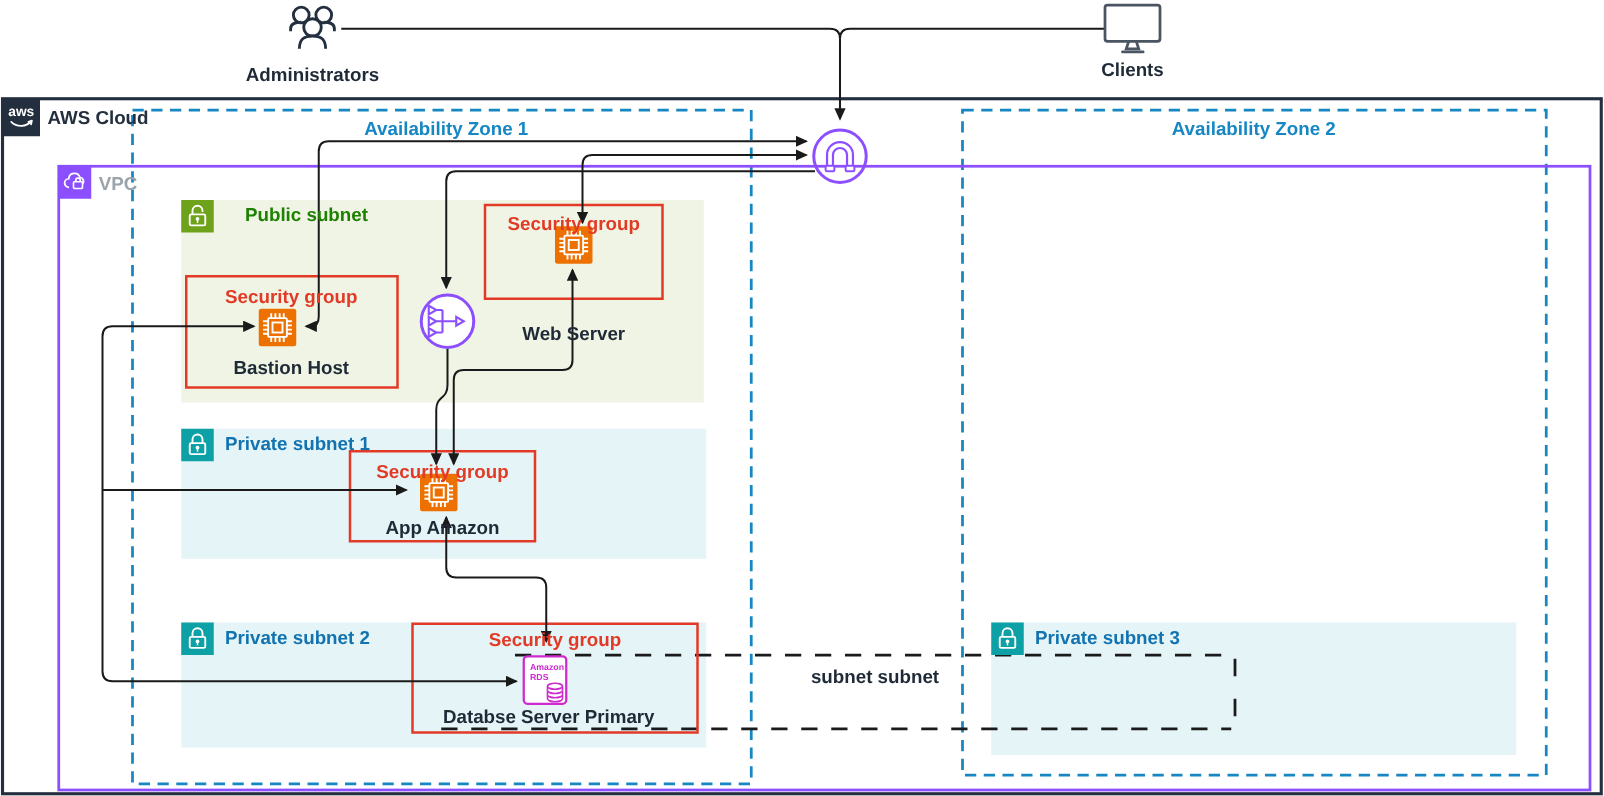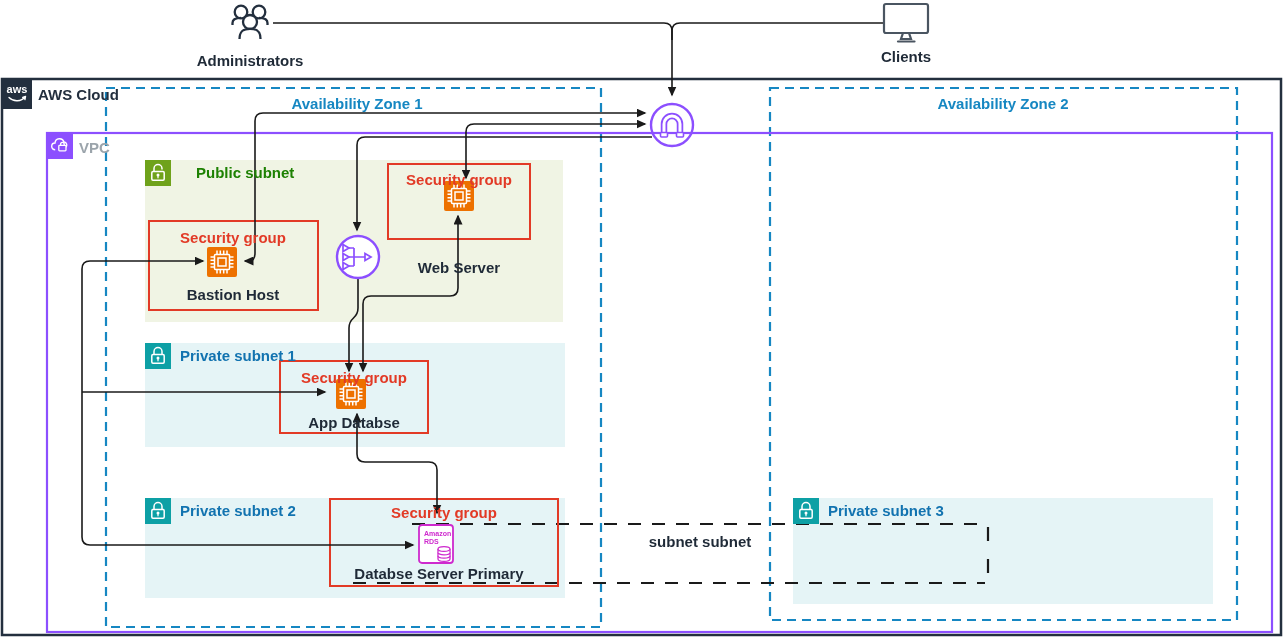--- a/index.html
+++ b/index.html
@@ -211,18 +211,18 @@
 <div class="lbl t-priv" style="left:180px;top:502px;">Private subnet 2</div>
 <div class="lbl t-priv" style="left:828px;top:502px;">Private subnet 3</div>
 
 <div class="lbl ctr t-sg" style="left:233px;top:229px;">Security group</div>
 <div class="lbl ctr t-sg" style="left:459px;top:171px;">Security group</div>
 <div class="lbl ctr t-sg" style="left:354px;top:369px;">Security group</div>
 <div class="lbl ctr t-sg" style="left:444px;top:504px;">Security group</div>
 
 <div class="lbl ctr" style="left:233px;top:286px;">Bastion Host</div>
 <div class="lbl ctr" style="left:459px;top:219px;margin-top:40px;">Web Server</div>
-<div class="lbl ctr" style="left:354px;top:414px;">App Databse</div>
+<div class="lbl ctr" style="left:354px;top:414px;">App Amazon</div>
 <div class="lbl ctr" style="left:439px;top:565px;text-align:right;">Databse Server Primary</div>
 
 <div class="lbl ctr" style="left:700px;top:533px;">subnet subnet</div>
 
 </div>
 
 </body></html>

